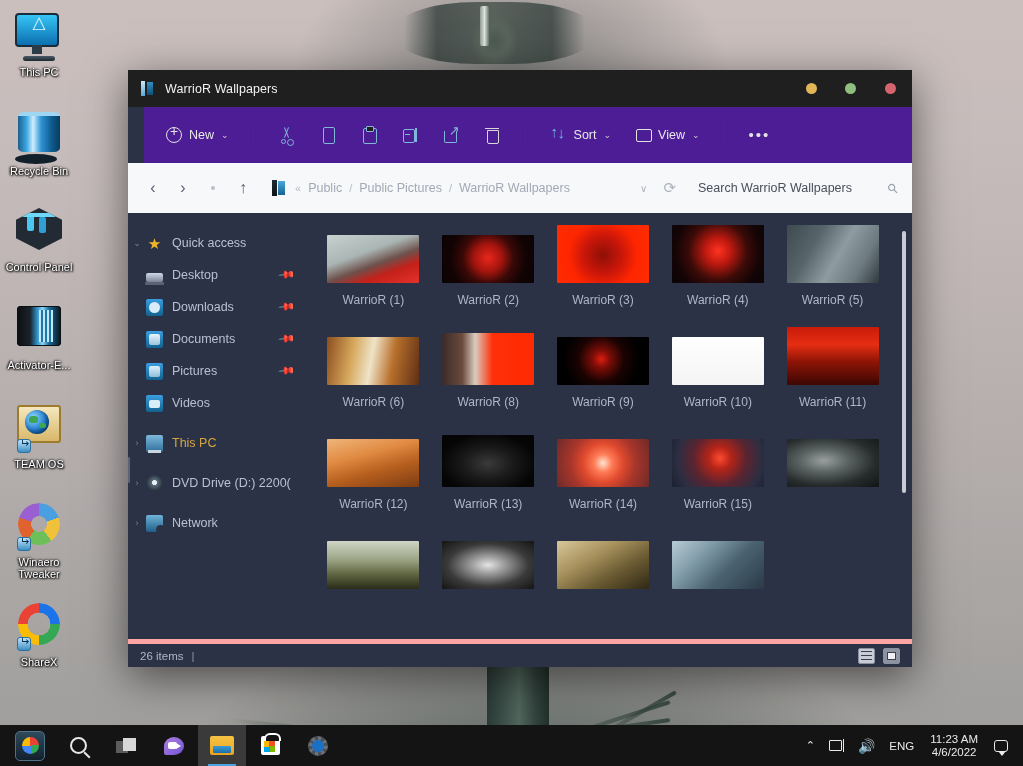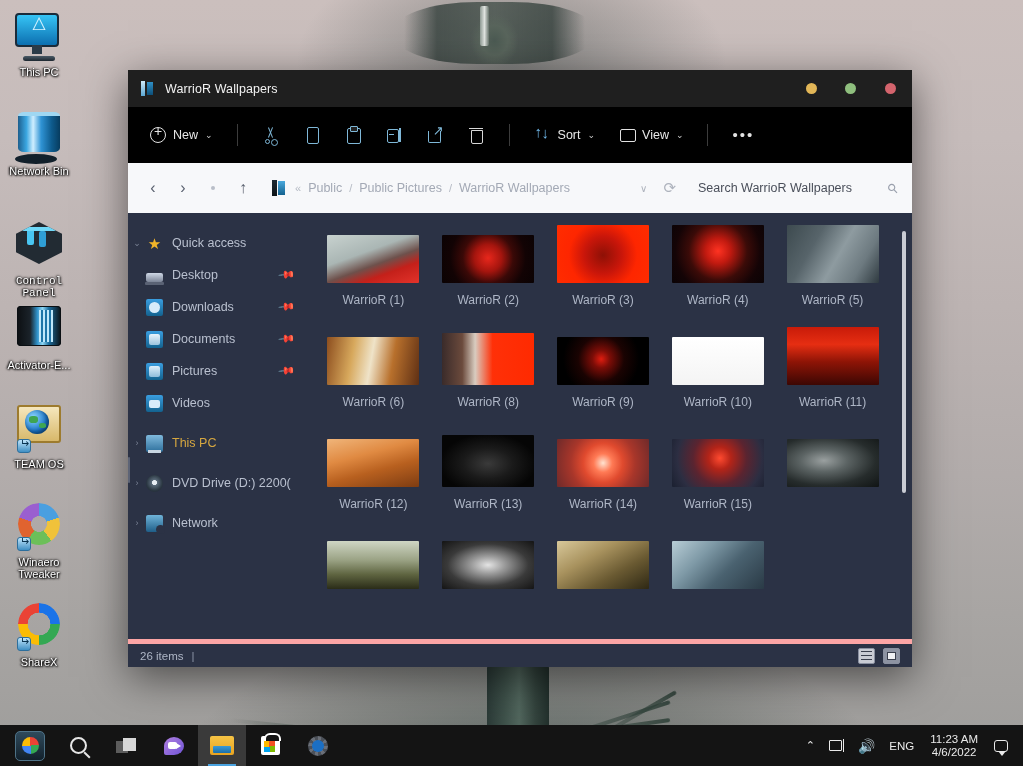--- a/index.html
+++ b/index.html
@@ -114,22 +114,22 @@
   #app-icon:after{content:"";position:absolute;left:7px;top:1px;width:6px;height:13px;
     background:linear-gradient(#2f8fc6,#0d4f78);}
   #title-text { color:#f2f2f2; font-size:12.5px; letter-spacing:.1px; }
   .wctl { position:absolute; top:13px; width:11px;height:11px;border-radius:50%; }
   #wc-min{ left:678px; background:#e2b657; }
   #wc-max{ left:717px; background:#8fbf7e; }
   #wc-close{ left:757px; background:#d4646d; }
 
   
   #toolbar {
-    height:56px; background:#000000; display:flex; align-items:center;
-    padding:0 12px; flex:none; gap:5px;
+    height:56px; background:#4c1d95; display:flex; align-items:center;
+    padding:0 12px; flex:none; gap:5px;margin-left:16px;
   }
   .tb-btn {
     display:flex;align-items:center;gap:6px;height:32px;padding:0 9px;border-radius:4px;
     color:#e8e8e8;font-size:12.5px;cursor:default;
   }
   .tb-ico { width:18px;height:18px;position:relative;flex:none; }
   .chev { font-size:9px; color:#cfcfcf; margin-left:1px; }
   .tb-sep { width:1px;height:22px;background:#3c3c3c;margin:0 10px; }
 
   .i-new:before{content:"";position:absolute;inset:1px;border:1.4px solid #e4e4e4;border-radius:50%;}
@@ -298,24 +298,24 @@
     <div class="ic-monitor"></div>
       <div class="ic-stand"></div>
   </div>
   <span class="cap">This PC</span>
 </div>
 
 <div class="dicon" style="left:0px;top:108px;">
   <div class="glyph">
       <div class="ic-bin"></div>
     </div>
-  <span class="cap">Network Bin</span>
-</div>
-
-<div class="dicon" style="left:0px;top:219px;font-family:Liberation Mono, monospace;">
+  <span class="cap">Recycle Bin</span>
+</div>
+
+<div class="dicon" style="left:0px;top:205px;">
   <div class="glyph">
       <div class="ic-cpanel"></div>
     </div>
   <span class="cap">Control Panel</span>
 </div>
 
 <div class="dicon" style="left:0px;top:302px;">
   <div class="glyph">
       <div class="ic-activator"></div>
     </div>

